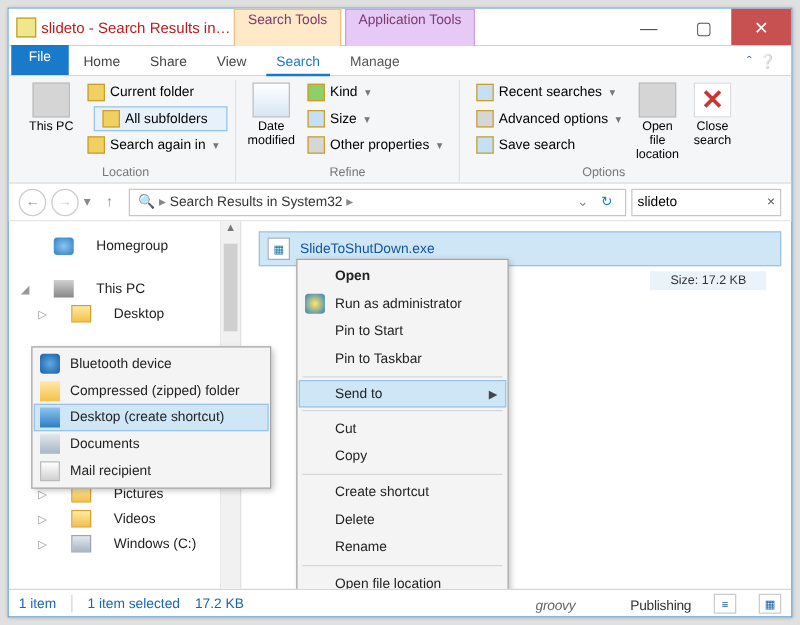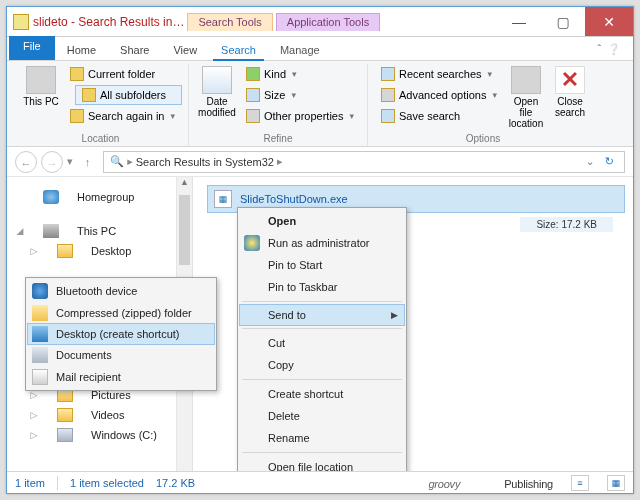--- a/index.html
+++ b/index.html
@@ -4,21 +4,21 @@
 <style>
 * { box-sizing: border-box; margin: 0; padding: 0; font-family: "Segoe UI", Tahoma, sans-serif; font-size: 11px; }
 body { background: #e0e0e0; width: 640px; height: 500px; overflow: hidden; position: relative; }
 .window { position: absolute; top: 6px; left: 6px; width: 628px; height: 488px; background: #fff; border: 1px solid #5aa0d8; box-shadow: 0 0 3px rgba(0,0,0,0.2); display: flex; flex-direction: column; }
 
 
 .titlebar { height: 30px; background: #fff; display: flex; align-items: stretch; border-bottom: 1px solid #d0d0d0; }
 .titlebar-left { display: flex; align-items: center; padding-left: 6px; flex: 0 0 auto; }
 .titlebar-icon { width: 16px; height: 16px; background: #f0e68c; border: 1px solid #c0a020; margin-right: 4px; }
 .titlebar-title { color: #b91c1c; font-size: 12px; white-space: nowrap; }
-.context-tab { height: 18px; padding: 2px 10px; margin-left: 3px; margin-top: 1px; font-size: 11px; color: #7a3a6a; border: 1px solid; border-bottom: none; }
+.context-tab { height: 30px; padding: 2px 10px; margin-left: 3px; margin-top: 1px; font-size: 11px; color: #7a3a6a; border: 1px solid; border-bottom: none; }
 .context-tab.search { background: #ffe9c8; border-color: #f0c080; }
 .context-tab.app { background: #e6caf5; border-color: #c8a0e0; }
 .titlebar-spacer { flex: 1; }
 .winbtn { width: 44px; display: flex; align-items: center; justify-content: center; color: #555; font-size: 14px; }
 .winbtn.close { background: #c75050; color: #fff; width: 48px; }
 
 
 .ribbon-tabs { height: 24px; display: flex; align-items: flex-end; padding-left: 2px; border-bottom: 1px solid #d6d6d6; background: #fff; }
 .file-tab { background: #1979ca; color: #fff; padding: 4px 14px; height: 24px; }
 .rtab { padding: 4px 12px; color: #444; position: relative; }
@@ -223,20 +223,24 @@
     <div class="navbtn" style="border:none;">↑</div>
     <div class="addr">
       <span class="seg">🔍</span>
       <span class="crumb-sep">▸</span>
       <span class="seg">Search Results in System32</span>
       <span class="crumb-sep">▸</span>
       <span class="addr-spacer"></span>
       <span class="addr-dd">⌄</span>
       <span class="refresh">↻</span>
     </div>
+    <div class="searchbox">
+      <span>slideto</span>
+      <span class="search-x">×</span>
+    </div>
   </div>
 
   <div class="workspace">
 
     <div class="navpane">
       <div class="tree-item">
           <span class="exp"></span>
           <span class="ticon home-icon"></span>
           <span>Homegroup</span>
         </div>

